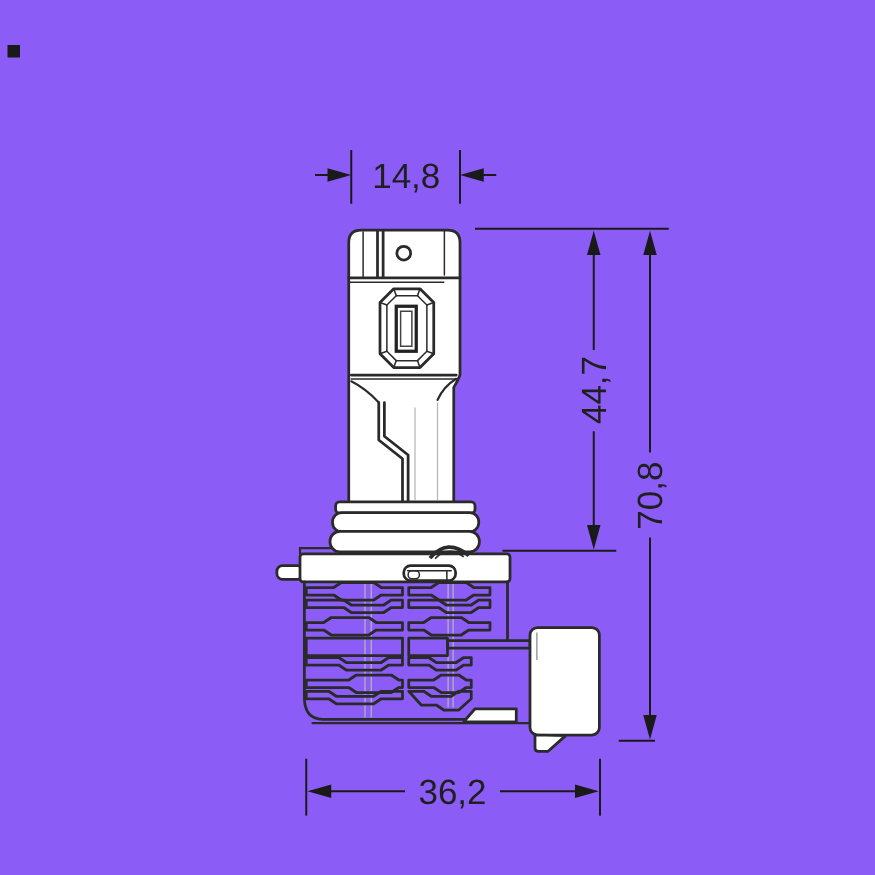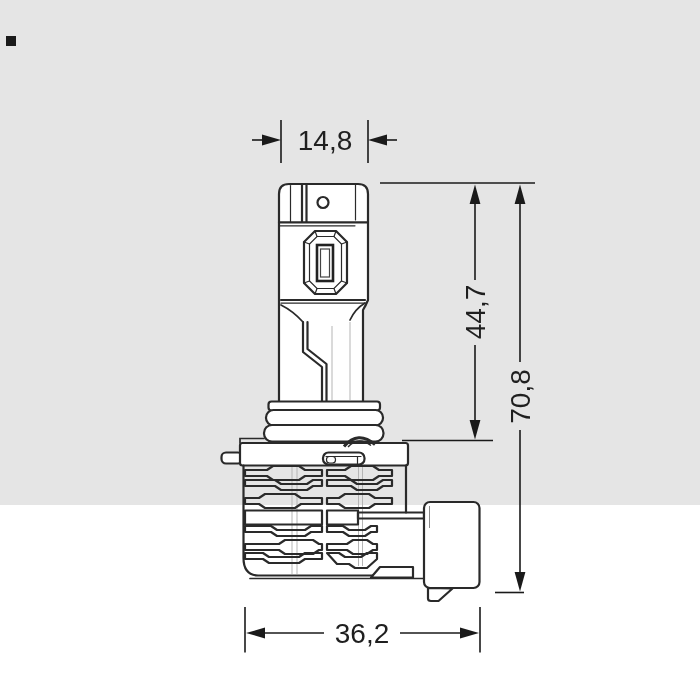--- a/index.html
+++ b/index.html
@@ -1,16 +1,16 @@
 <!DOCTYPE html>
 <html><head>
 <meta charset="utf-8">
 <style>
   html,body{margin:0;padding:0;background:#ffffff;width:700px;height:700px;overflow:hidden;}
-  .stage{position:relative;width:700px;height:505px;background:#e5e5e5;
+  .stage{position:relative;width:700px;height:700px;background:#8b5cf6;
          font-family:"Liberation Sans", sans-serif;}
   svg{position:absolute;left:0;top:0;}
   .outline{fill:none;stroke:#2a2a2a;stroke-width:2.2;stroke-linejoin:round;stroke-linecap:round;}
   .outline-thin{fill:none;stroke:#2a2a2a;stroke-width:1.2;stroke-linecap:round;}
   .outline-med{fill:none;stroke:#2a2a2a;stroke-width:1.7;stroke-linecap:round;}
   .whitefill{fill:#ffffff;stroke:#2a2a2a;stroke-width:2.2;stroke-linejoin:round;}
   .gray{fill:none;stroke:#b5b5b5;stroke-width:1;}
   .dimline{fill:none;stroke:#1a1a1a;stroke-width:1.6;stroke-linecap:butt;}
   .arrow{fill:#1a1a1a;stroke:none;}
   .dimtext{fill:#1f1f1f;font-size:28px;font-family:"Liberation Sans",sans-serif;}

